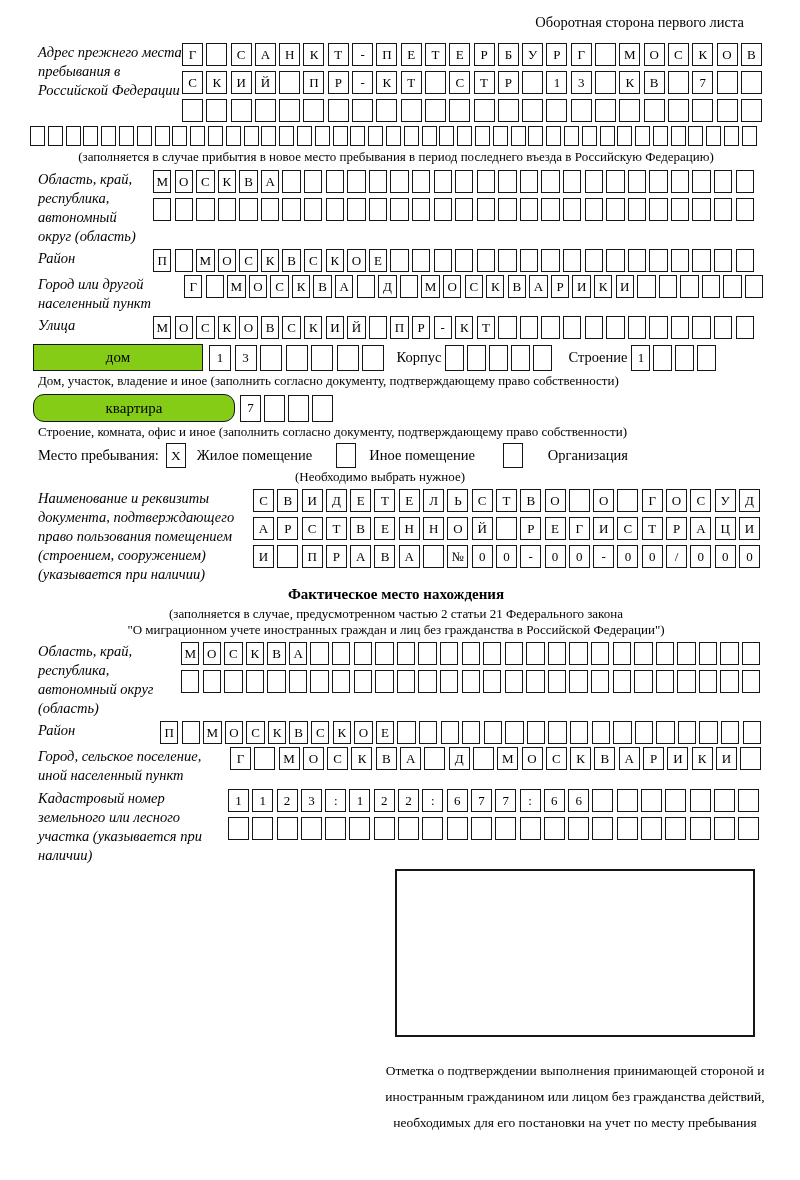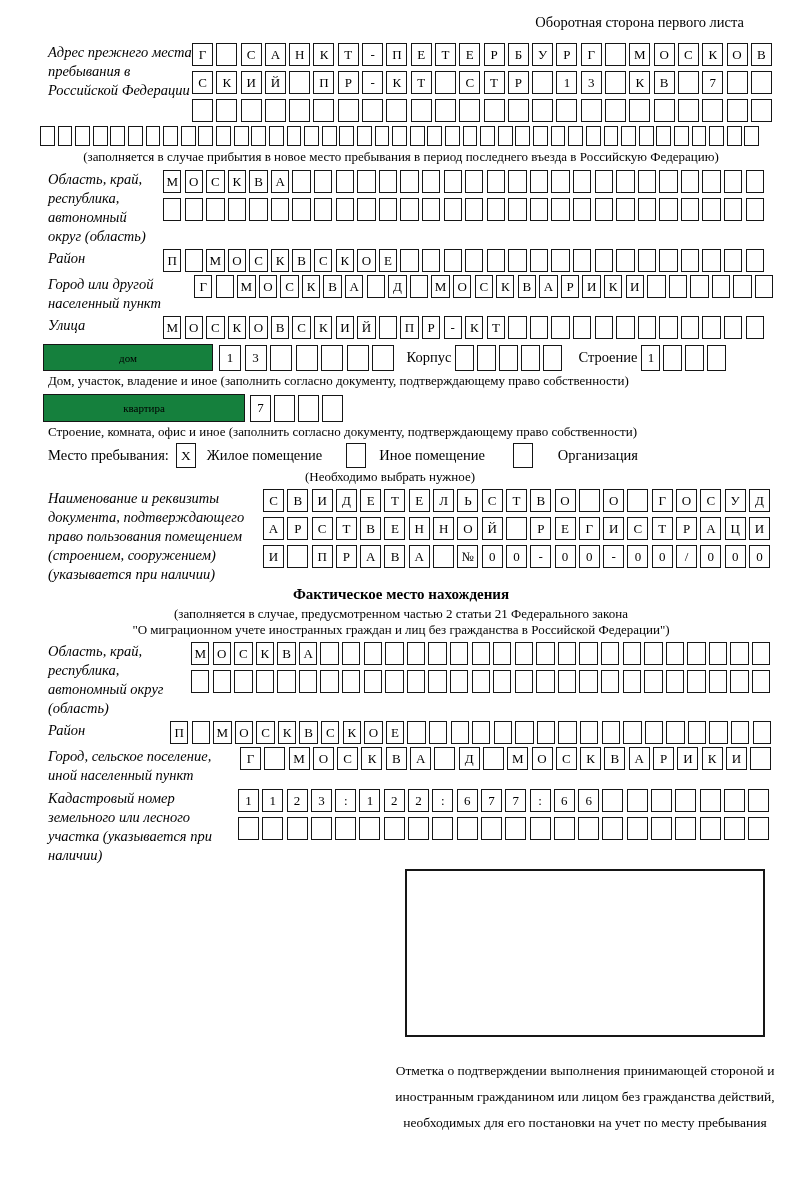--- a/index.html
+++ b/index.html
@@ -4,21 +4,21 @@
 <style>
   * { margin:0; padding:0; box-sizing:border-box; }
   html,body { background:#fff; }
   .page {
     position:relative;
     width:800px; height:1180px;
     margin:0 auto;
     background:#fff;
     color:#000;
     font-family:"Liberation Serif","DejaVu Serif",serif;
-    padding:14px 38px 0 40px;
+    padding:14px 38px 0 30px;
     overflow:hidden;
   }
   .title-line { text-align:right; font-size:14.5px; padding-right:18px; margin-bottom:12px; }
 
   .field { display:flex; align-items:flex-start; }
   .flabel { font-size:14.5px; line-height:19px; margin-left:8px; flex:0 0 auto;font-style:italic; }
   .cellcol { display:flex; flex-direction:column; }
   .cellrow { display:flex; flex-wrap:nowrap; }
   .cellrow + .cellrow { margin-top:5px; }
 
@@ -34,21 +34,21 @@
   .ce { width:22px;   height:26px; margin-right:3.5px; }  
   .cf { width:19px;   height:26px; margin-right:3px;   }  
   .cg { width:21px;   height:27px; margin-right:3px;   }  
 
   .caption { font-size:13px; line-height:16px; text-align:center; margin-top:3px; }
   .caption-left { font-size:13px; line-height:16px; margin-left:8px; margin-top:2px; }
   .heading { font-size:15px; font-weight:bold; text-align:center; }
 
   .boxlabel {
     border:1.5px solid #161616; display:inline-flex; align-items:center; justify-content:center;
-    font-size:11px; background:#15803d;
+    font-size:15px; background:#84cc16;
   }
   .house-row { display:flex; align-items:center; margin-left:3px; margin-top:5px; }
   .inline-lbl { font-size:14.5px; }
 
   .stay-row { display:flex; align-items:center; margin-left:8px; margin-top:3px; }
   .checkbox {
     width:20px; height:25px; border:1.5px solid #161616;
     display:inline-flex; align-items:center; justify-content:center; font-size:13.5px;
   }
   .stay-note { margin-left:170px; width:360px; text-align:center; font-size:13px; margin-top:1px; }
@@ -385,21 +385,21 @@
     <div class="cellrow" style="margin-left:4px;">
         <span class="c cf">1</span>
         <span class="c cf"></span>
         <span class="c cf"></span>
         <span class="c cf"></span>
       </div>
   </div>
   <div class="caption-left">Дом, участок, владение и иное (заполнить согласно документу, подтверждающему право собственности)</div>
 
   <div class="house-row">
-    <div class="boxlabel" style="width:202px;height:28px;">квартира</div>
+    <div class="boxlabel" style="width:202px;height:28px;border-radius:11px;">квартира</div>
     <div class="cellrow" style="margin-left:5px;">
         <span class="c cg">7</span>
         <span class="c cg"></span>
         <span class="c cg"></span>
         <span class="c cg"></span>
       </div>
   </div>
   <div class="caption-left">Строение, комната, офис и иное (заполнить согласно документу, подтверждающему право собственности)</div>
 
   <div class="stay-row">

